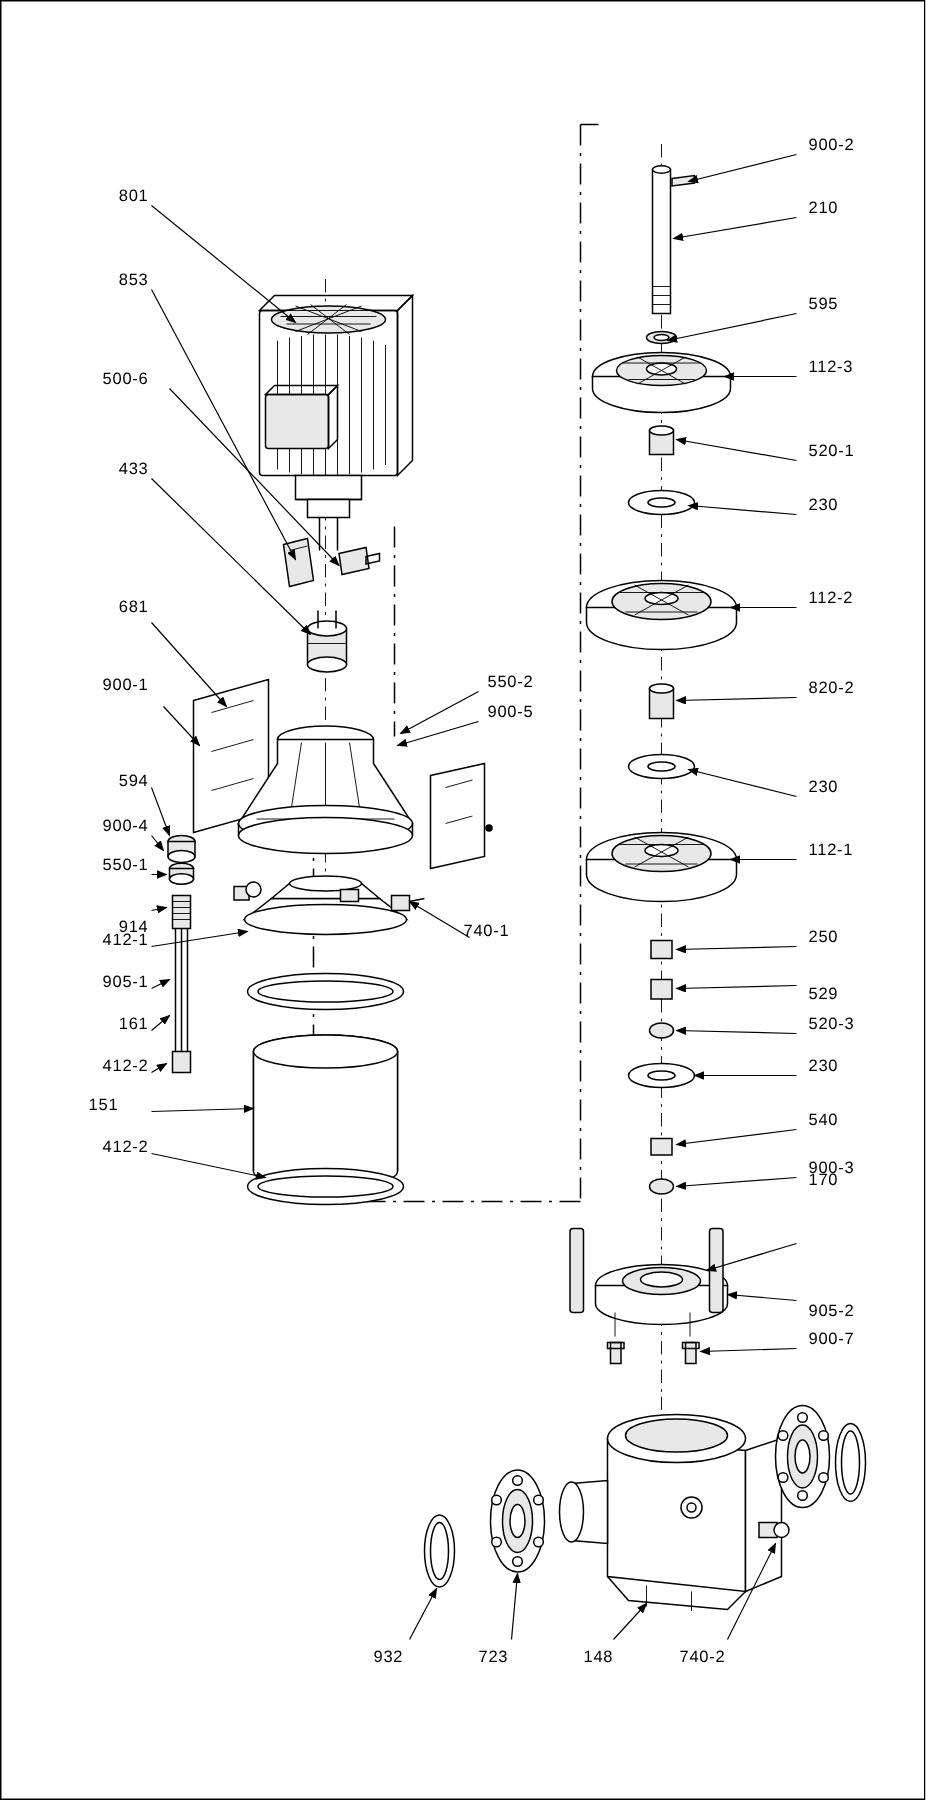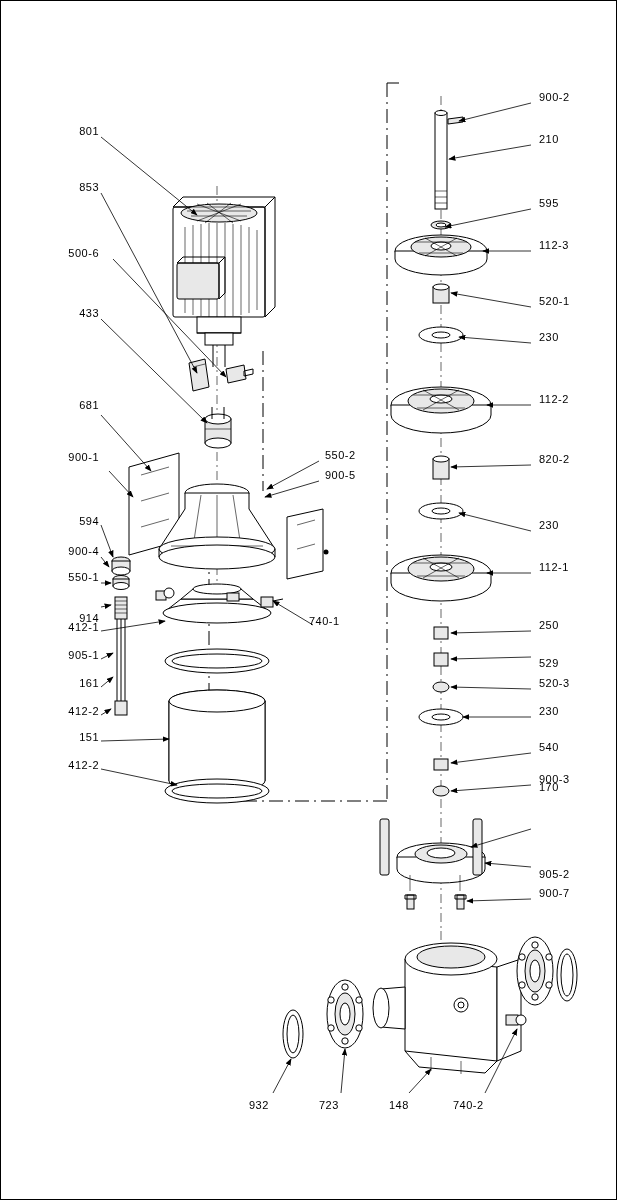--- a/index.html
+++ b/index.html
@@ -363,21 +363,21 @@
   <div class="lbl r" style="left:38px;top:398px;width:60px;">681</div>
   <div class="lbl r" style="left:18px;top:450px;width:80px;">900-1</div>
   <div class="lbl r" style="left:38px;top:514px;width:60px;">594</div>
   <div class="lbl r" style="left:18px;top:544px;width:80px;">900-4</div>
   <div class="lbl r" style="left:18px;top:570px;width:80px;">550-1</div>
   <div class="lbl r" style="left:38px;top:594px;width:60px;margin-top:17px;">914</div>
   <div class="lbl r" style="left:18px;top:620px;width:80px;">412-1</div>
   <div class="lbl r" style="left:18px;top:648px;width:80px;">905-1</div>
   <div class="lbl r" style="left:38px;top:676px;width:60px;">161</div>
   <div class="lbl r" style="left:18px;top:704px;width:80px;">412-2</div>
-  <div class="lbl r" style="left:38px;top:730px;width:60px;">151</div>
+  <div class="lbl r" style="left:38px;top:730px;width:60px;text-align:center;">151</div>
   <div class="lbl r" style="left:18px;top:758px;width:80px;">412-2</div>
 
   <div class="lbl" style="left:324px;top:448px;">550-2</div>
   <div class="lbl" style="left:324px;top:468px;">900-5</div>
   <div class="lbl" style="left:308px;top:614px;">740-1</div>
 
   <div class="lbl" style="left:538px;top:90px;">900-2</div>
   <div class="lbl" style="left:538px;top:132px;">210</div>
   <div class="lbl" style="left:538px;top:196px;">595</div>
   <div class="lbl" style="left:538px;top:238px;">112-3</div>

